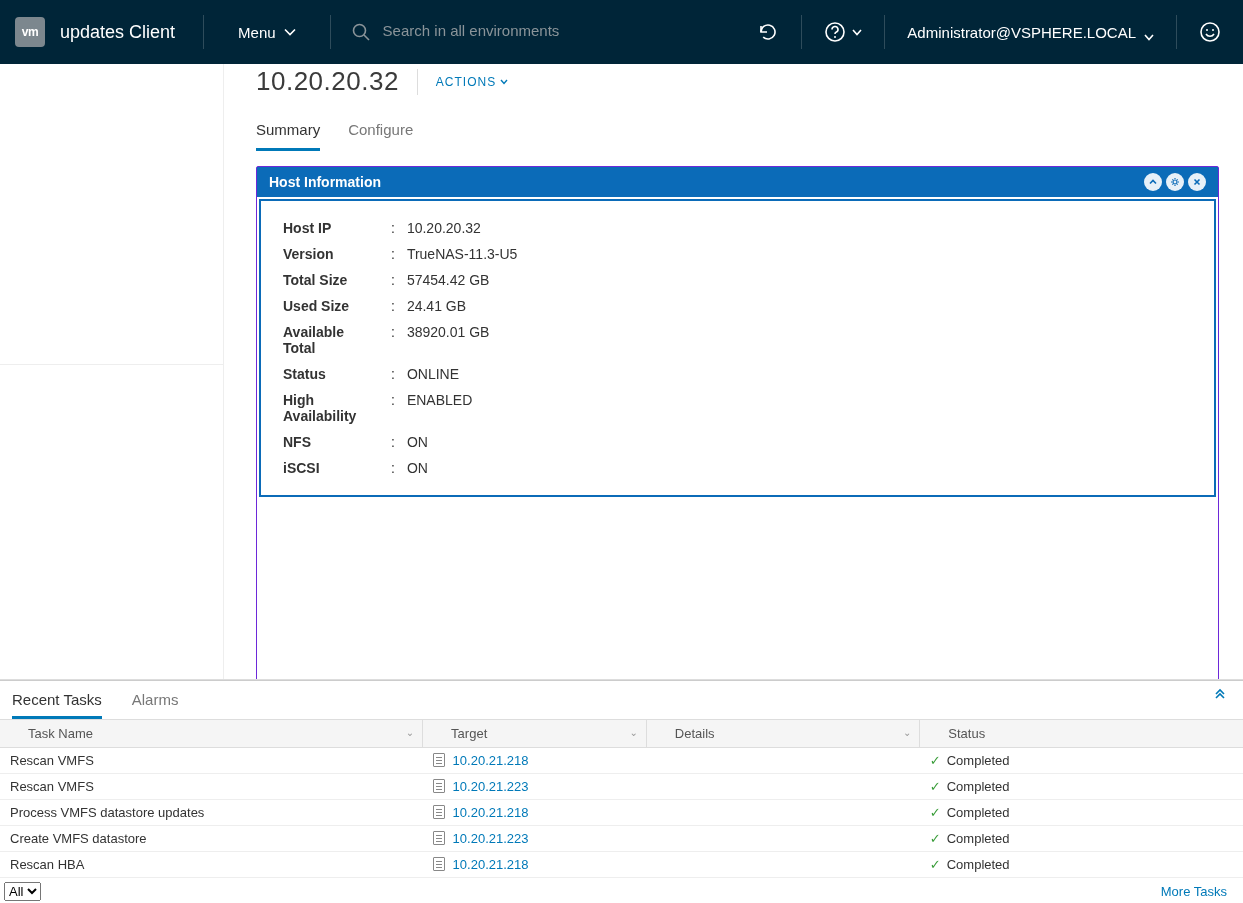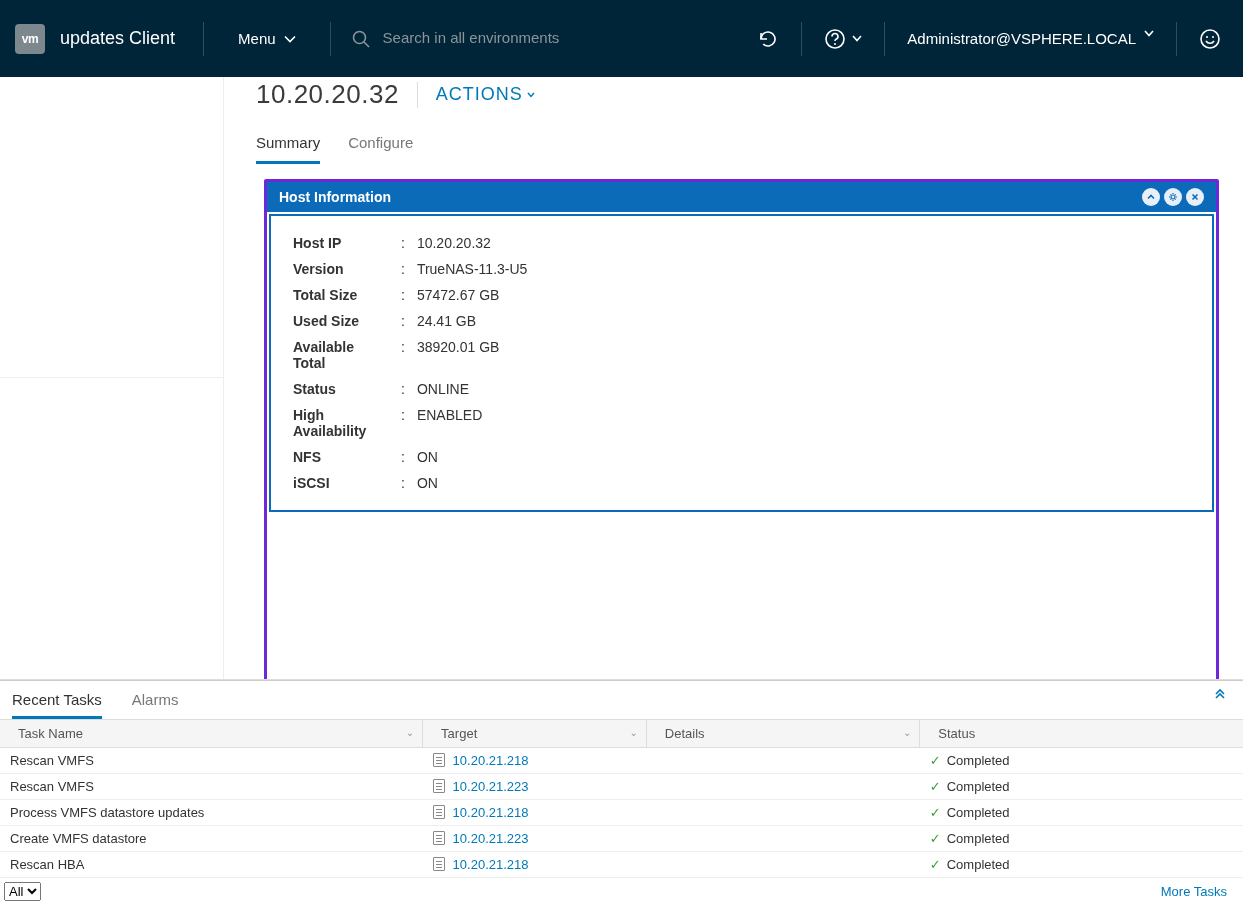--- a/index.html
+++ b/index.html
@@ -10,21 +10,21 @@
     background: #fff;
     width: 1243px;
     height: 903px;
     overflow: hidden;
     display: flex;
     flex-direction: column;
   }
   
   .topnav {
     background: #002538;
-    height: 77px;
+    height: 64px;
     display: flex;
     align-items: center;
     padding: 0 0px;
     color: #fff;
   }
   .logo-box {
     width: 60px;
     height: 60px;
     display:flex;
     align-items:center;
@@ -89,21 +89,21 @@
     padding: 0 22px;
     height: 100%;
     display:flex;
     align-items:center;
     gap:6px;
     cursor:pointer;
   }
   .user-lbl {
     padding: 0 22px;
     display:flex;
-    align-items:flex-start;
+    align-items:flex-end;
     gap:8px;
     font-size: 15px;
     cursor:pointer;
   }
   svg { display:block; }
 
   
   .main {
     flex: 1;
     display: flex;
@@ -137,21 +137,21 @@
     font-size: 26px;
     font-weight: 400;
     color: #3b3b3b;
     letter-spacing: 0.5px;
   }
   .hdr-div {
     width:1px; height:26px; background:#ddd;
   }
   .actions {
     color:#0079b8;
-    font-size:18px;
+    font-size:12px;
     letter-spacing:1px;
     display:flex;
     align-items:center;
     gap:4px;
     cursor:pointer;
   }
   .tabs {
     display:flex;
     gap:28px;
     margin-top: 18px;
@@ -165,24 +165,23 @@
     border-bottom: 3px solid transparent;
     text-align: center;
   }
   .tab.active {
     color:#333;
     border-bottom-color: #0079b8;
   }
 
   .panel {
     margin-top: 14px;
-    border: 3px solid #6d28d9;
+    border: 1px solid #6d28d9;
     border-radius: 2px;
     min-height: 540px;
-    margin-left: 8px;
   }
   .panel-hdr {
     background: #0b6bb8;
     color: #fff;
     padding: 6px 12px;
     display:flex;
     align-items:center;
     justify-content: space-between;
     font-weight: 600;
     font-size: 14px;
@@ -258,21 +257,21 @@
     border-collapse: collapse;
     font-size: 13px;
   }
   table.tasks thead th {
     text-align:left;
     font-weight: 500;
     color:#555;
     background: #f5f5f5;
     border-top:1px solid #ddd;
     border-bottom:1px solid #ddd;
-    padding: 6px 18px;
+    padding: 6px 28px;
     position: relative;
   }
   table.tasks thead th .sort {
     position:absolute;
     right: 8px; top: 7px;
     color:#999;
     font-size: 10px;
   }
   table.tasks thead th + th {
     border-left: 1px solid #ddd;
@@ -426,21 +425,21 @@
                 <td>10.20.20.32</td>
               </tr>
               <tr>
                 <td class="k">Version</td>
                 <td class="c">:</td>
                 <td>TrueNAS-11.3-U5</td>
               </tr>
               <tr>
                 <td class="k">Total Size</td>
                 <td class="c">:</td>
-                <td>57472.67 GB</td>
+                <td>57454.42 GB</td>
               </tr>
               <tr>
                 <td class="k">Used Size</td>
                 <td class="c">:</td>
                 <td>24.41 GB</td>
               </tr>
               <tr>
                 <td class="k">Available Total</td>
                 <td class="c">:</td>
                 <td>38920.01 GB</td>

